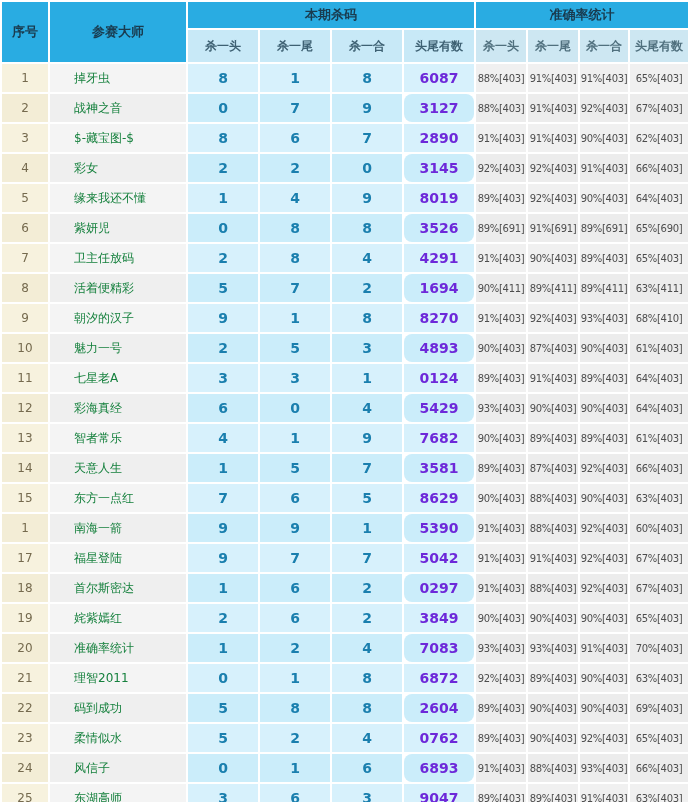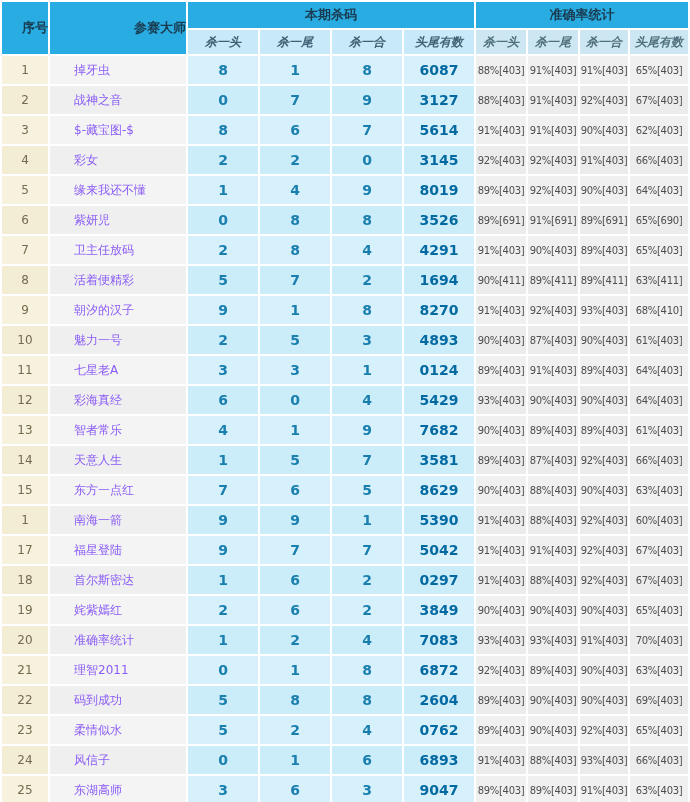--- a/index.html
+++ b/index.html
@@ -11,39 +11,39 @@
     border-collapse:separate; border-spacing:2px;
     width:690px; table-layout:fixed; background:#ffffff;
   }
   th, td { padding:0; overflow:hidden; white-space:nowrap; vertical-align:middle; }
 
   
   .h-main {
     background:#29ACE2; color:#193B4F;
     font-weight:bold; font-size:13px; text-align:center; height:26px;
   }
-  .h-span { height:46px;text-align:right; }
+  .h-span { height:46px; }
   .h-sub {
     background:#C8E9F7; color:#3E6173;
-    font-weight:bold; font-size:12px; text-align:center; height:24px;font-style:italic;
+    font-weight:bold; font-size:12px; text-align:center; height:32px;
   }
   .h-sub-acc { background:#CDE7F2; color:#50707E; }
 
   
   tbody td { height:28px; }
   .c-no   { background:#F7F2DE; color:#756A4E; font-size:12px; text-align:center; }
-  .c-name { background:#F4F4F4; color:#8b5cf6; font-size:12px; text-align:left; padding-left:24px; }
+  .c-name { background:#F4F4F4; color:#15803d; font-size:12px; text-align:left; padding-left:24px; }
   .c-kill { background:#D7F1FC; color:#1A7FAE; font-weight:bold; font-size:14px; text-align:center; }
-  .c-ht   { background:#D7F1FC; color:#0369a1; font-weight:bold; font-size:14px; text-align:center; }
+  .c-ht   { background:#D7F1FC; color:#6d28d9; font-weight:bold; font-size:14px; text-align:center; }
   .c-acc  { background:#F0F0F0; color:#4D4D4D; font-size:10px; text-align:center; letter-spacing:-0.3px; }
 
   tr.even .c-no   { background:#F3EDD6; }
   tr.even .c-name { background:#EFEFEF; }
   tr.even .c-kill { background:#CBEDFA; }
-  tr.even .c-ht   { background:#CBEDFA; }
+  tr.even .c-ht   { background:#CBEDFA;border-radius:8px; }
   tr.even .c-acc  { background:#ECECEC; }
 </style>
 </head>
 <body>
 
 <table class="masters">
   <colgroup>
     <col style="width:46px">
       <col style="width:136px">
     <col style="width:70px">
@@ -97,21 +97,21 @@
     <td class="c-acc">91%[403]</td>
     <td class="c-acc">92%[403]</td>
     <td class="c-acc">67%[403]</td>
   </tr>
       <tr class="odd">
     <td class="c-no">3</td>
     <td class="c-name">$-藏宝图-$</td>
     <td class="c-kill">8</td>
     <td class="c-kill">6</td>
     <td class="c-kill">7</td>
-    <td class="c-ht">5614</td>
+    <td class="c-ht">2890</td>
     <td class="c-acc">91%[403]</td>
     <td class="c-acc">91%[403]</td>
     <td class="c-acc">90%[403]</td>
     <td class="c-acc">62%[403]</td>
   </tr>
       <tr class="even">
     <td class="c-no">4</td>
     <td class="c-name">彩女</td>
     <td class="c-kill">2</td>
     <td class="c-kill">2</td>

